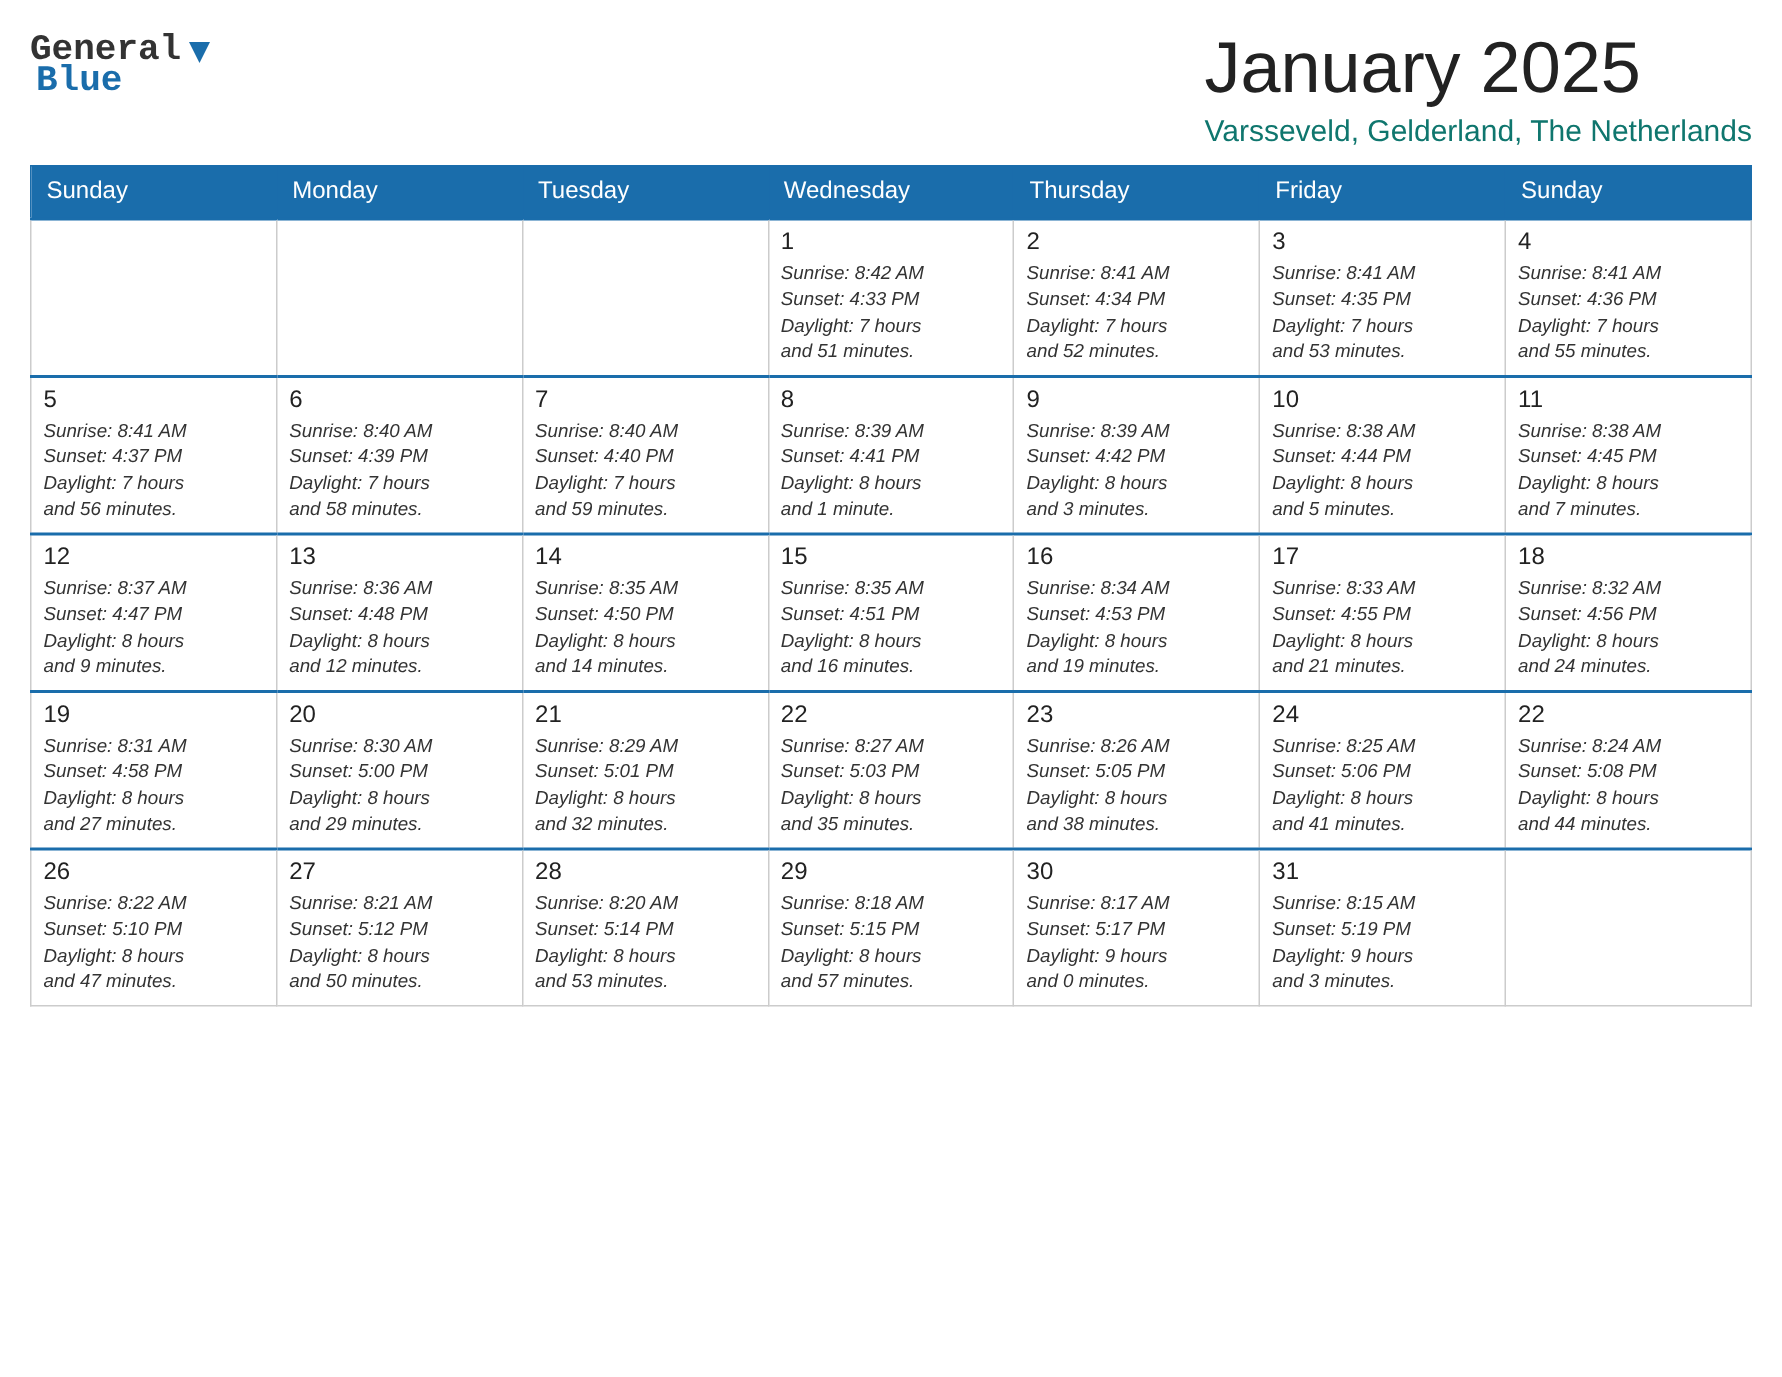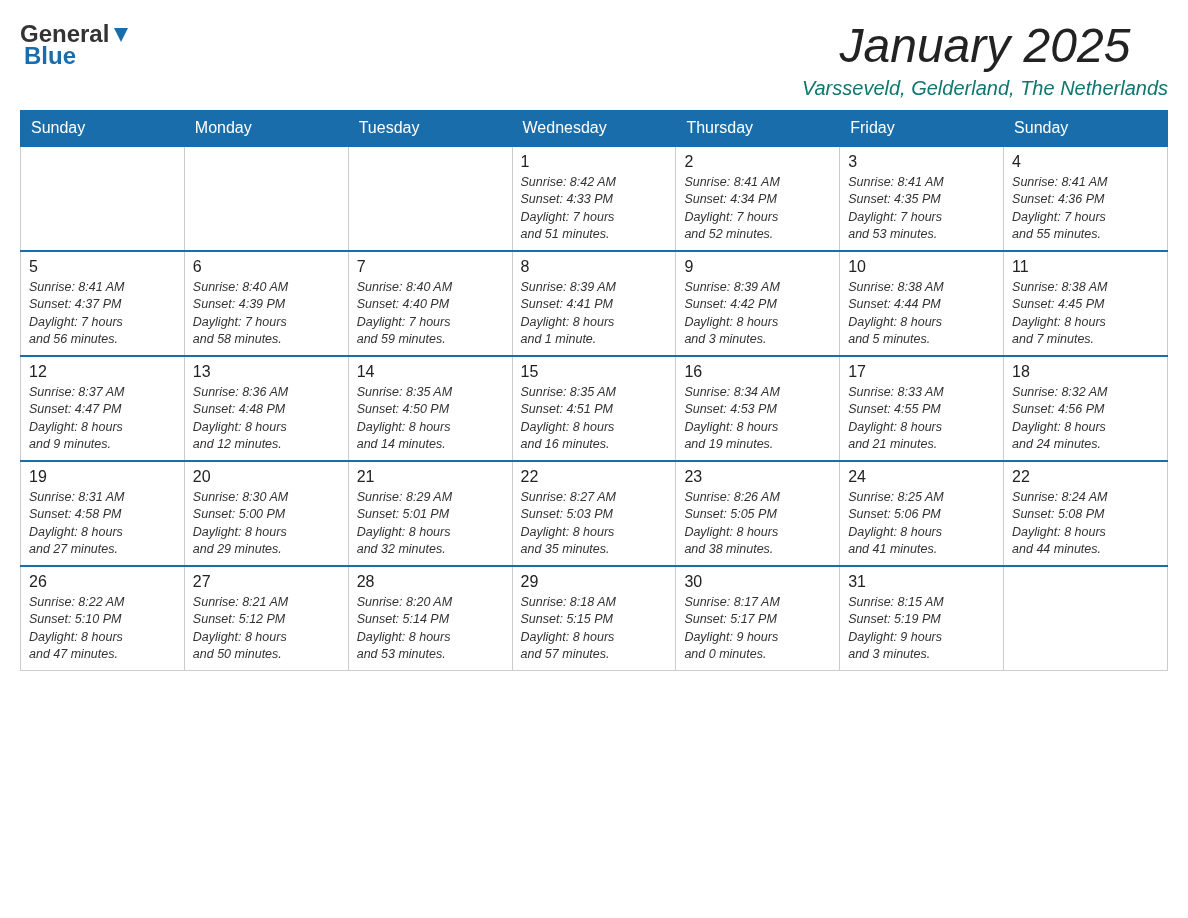--- a/index.html
+++ b/index.html
@@ -10,22 +10,21 @@
       width: 1188px;
       min-height: 918px;
     }
     .header {
       display: flex;
       justify-content: space-between;
       align-items: flex-start;
       margin-bottom: 10px;
     }
     .title-block {
-      text-align: center;
-      font-style: italic;
+      text-align: left;
     }
     .month-title {
       font-size: 48px;
       font-weight: normal;
       color: #222;
       line-height: 1.1;
     }
     .location-title {
       font-size: 20px;
       color: #0f766e;
@@ -69,20 +68,21 @@
       line-height: 1.4;
       font-style: italic;
     }
     .empty-cell {
       background: #fff;
     }
     .logo-wrapper {
       display: flex;
       flex-direction: column;
       align-items: flex-start;
+      font-family: Liberation Mono, monospace;
     }
     .logo-row {
       display: flex;
       align-items: center;
     }
   </style>
 </head>
 <body>
 
 <div class="header">

